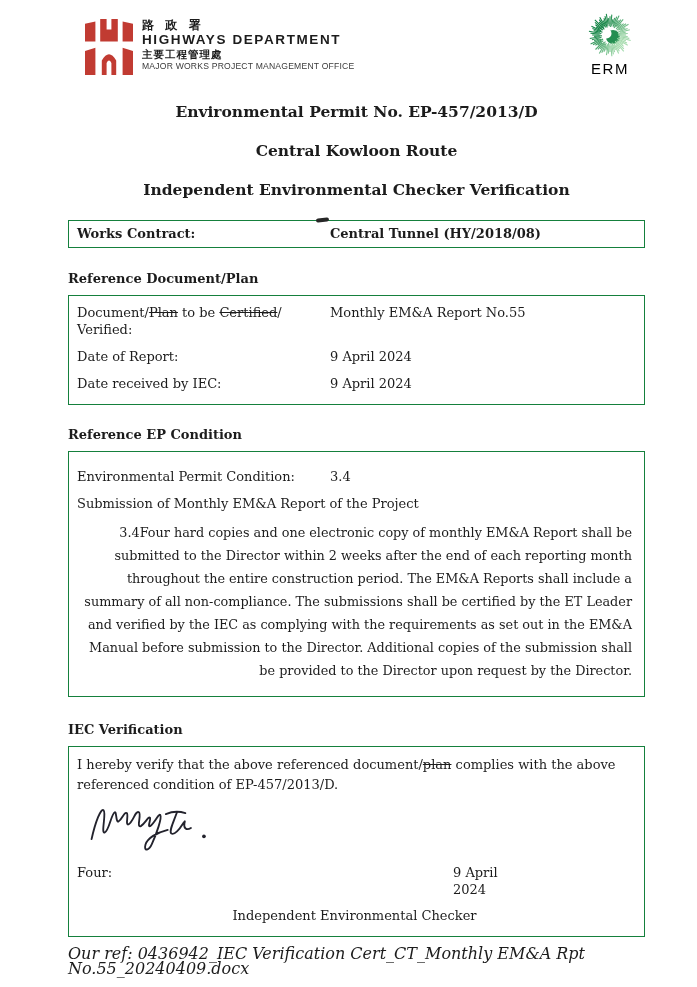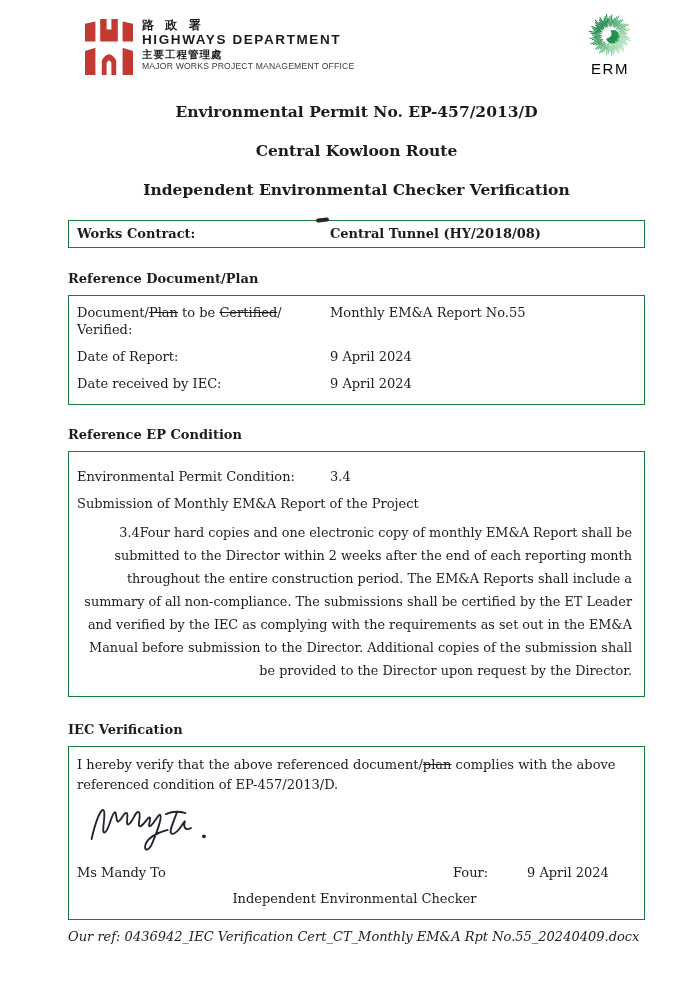--- a/index.html
+++ b/index.html
@@ -39,21 +39,21 @@
   .refep-box{margin-top:8px;padding:16px 8px 10px 8px;}
   .refep-sub{margin:0 0 9px 0;line-height:17px;}
   .clause{font-size:12.8px;line-height:23px;margin:4px;text-align:right;}
   .clause-no{display:inline-block;width:46px;}
   .h-iec{margin-top:25px;}
   .iec-box{margin-top:8px;padding:8px 12px 12px 8px;}
   .iec-statement{margin:0;line-height:19.5px;}
   .signature-wrap{margin:8px 0 0 4px;height:52px;}
   .sig-row{display:grid;grid-template-columns:376px 74px auto;margin-top:10px;line-height:17px;}
   .checker-title{margin-top:9px;line-height:17px;text-align:center;}
-  .footer-ref{font-style:italic;font-size:13px;margin-top:9px;line-height:15px;}
+  .footer-ref{font-style:italic;font-size:16px;margin-top:9px;line-height:15px;}
   
   .artifact{position:absolute;left:316px;top:218px;width:13px;height:4px;background:#272727;border-radius:2px;transform:rotate(-6deg);}
 </style>
 </head>
 <body>
 
 <div class="page">
 
   <div class="header">
     <svg class="hyd-logo" viewBox="0 0 60 74" aria-hidden="true">
@@ -203,21 +203,20 @@
           <g fill="none" stroke="#23232d" stroke-width="2" stroke-linecap="round">
             <path d="M6 40 C10 22 16 6 19 9 C22 12 16 34 20 33 C25 31 27 13 31 11 C33 10 32 22 35 21 C39 19 41 10 44 12 C46 14 42 26 46 24 C51 21 53 9 57 11 C60 13 54 28 59 26 C64 23 67 15 69 17 C70 19 66 27 69 26 C74 23 78 12 80 14 C82 17 76 34 71 45 C68 52 62 54 64 46 C66 39 76 33 88 30"></path>
             <path d="M86 13 C93 10 101 10 107 12"></path>
             <path d="M98 11 C94 22 89 32 92 34 C95 36 101 29 104 24 C106 21 107 19 106 23 C105 28 108 31 113 28"></path>
           </g>
           <circle cx="127" cy="37" r="2" fill="#23232d"></circle>
         </svg>
       </div>
 
       <div class="sig-row">
-        <span>Ms Mandy To</span>
         <span>Four:</span>
         <span>9 April 2024</span>
       </div>
       <div class="checker-title">Independent Environmental Checker</div>
     </div>
 
     <div class="footer-ref">Our ref: 0436942_IEC Verification Cert_CT_Monthly EM&amp;A Rpt No.55_20240409.docx</div>
   </div>
 </div>
 

